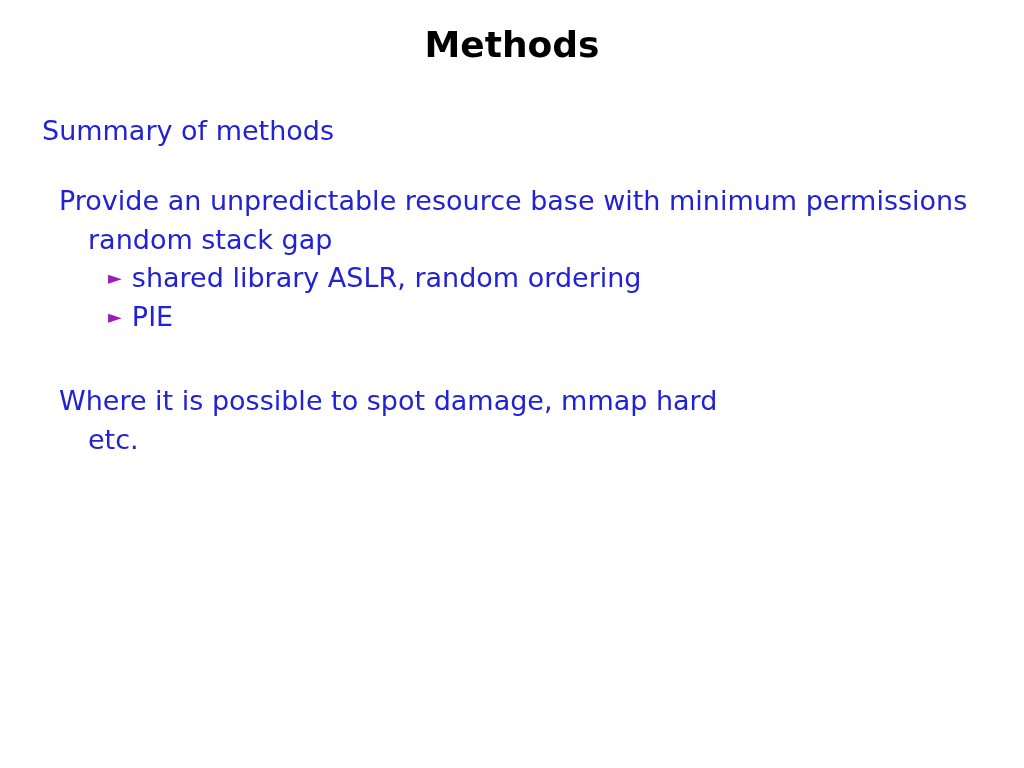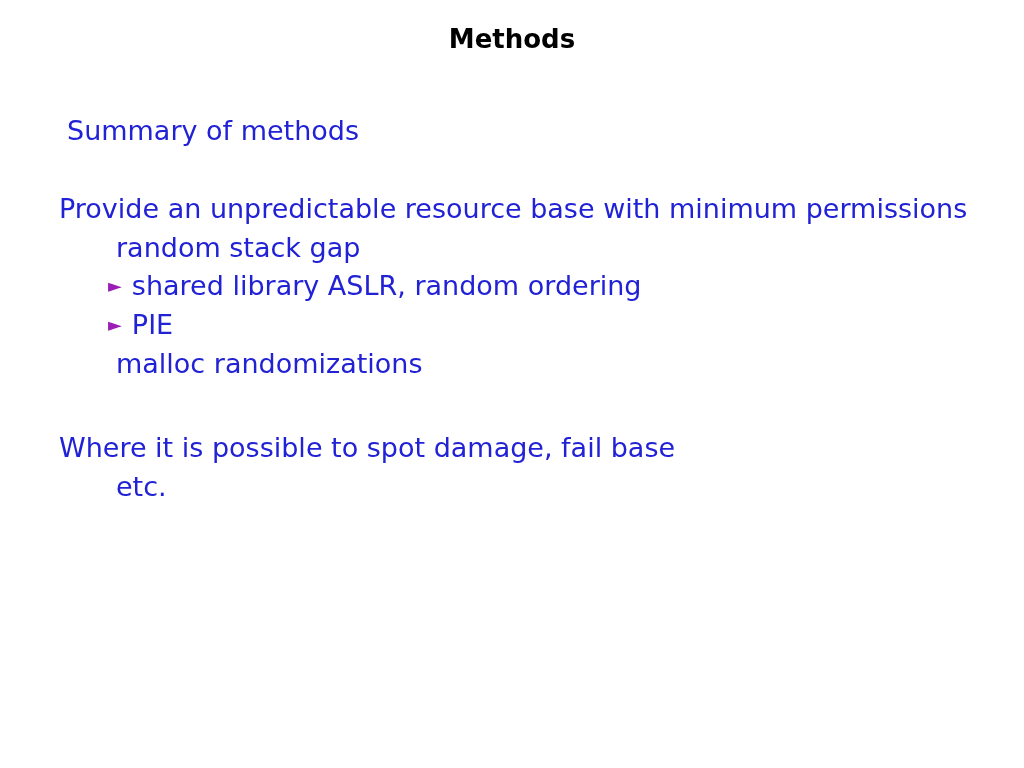--- a/index.html
+++ b/index.html
@@ -14,39 +14,39 @@
     background: #ffffff;
     overflow: hidden;
     font-family: "DejaVu Sans", "Liberation Sans", sans-serif;
   }
   .title {
     position: absolute;
     top: 24px;
     left: 0;
     width: 100%;
     text-align: center;
-    font-size: 26px;
+    font-size: 36px;
     font-weight: bold;
     color: var(--title-color, #000000);
   }
   .body {
     position: absolute;
     top: 112px;
     left: 0;
     right: 0;
     font-size: 27px;
     line-height: 38.8px;
     color: var(--body-color, #2121d6);
   }
   .line { white-space: nowrap; }
-  .level-0 { padding-left: 19px; margin-left: 48px; }
+  .level-0 { padding-left: 42px; }
   .level-1 { padding-left: 59px; }
-  .level-2 { padding-left: 116px; }
+  .level-2 { padding-left: 88px; }
   .level-3 { padding-left: 108px; }
-  .section { margin-top: 39px; }
+  .section { margin-top: 31px; }
   .section + .section { margin-top: 45px; }
   .tri {
     color: var(--bullet-color, #9a1eb5);
     font-size: 18px;
     margin-right: 10px;
     vertical-align: 3px;
   }
 </style>
 </head>
 <body>
@@ -54,20 +54,19 @@
 <div class="slide" style="background: rgb(255, 255, 255);">
   <div class="title">Methods</div>
   <div class="body">
     <div class="line level-0">Summary of methods</div>
 
   <div class="section">
         <div class="line level-1">Provide an unpredictable resource base with minimum permissions</div>
         <div class="line level-2"><span>random stack gap</span></div>
         <div class="line level-3"><span class="tri">►</span><span>shared library ASLR, random ordering</span></div>
         <div class="line level-3"><span class="tri">►</span><span>PIE</span></div>
-        <div class="line level-2"><span>malloc randomizations</span></div>
       </div>
       <div class="section">
-        <div class="line level-1">Where it is possible to spot damage, fail base</div>
+        <div class="line level-1">Where it is possible to spot damage, mmap hard</div>
         <div class="line level-2"><span>etc.</span></div>
       </div>
     </div>
 </div>
 
 </body></html>

